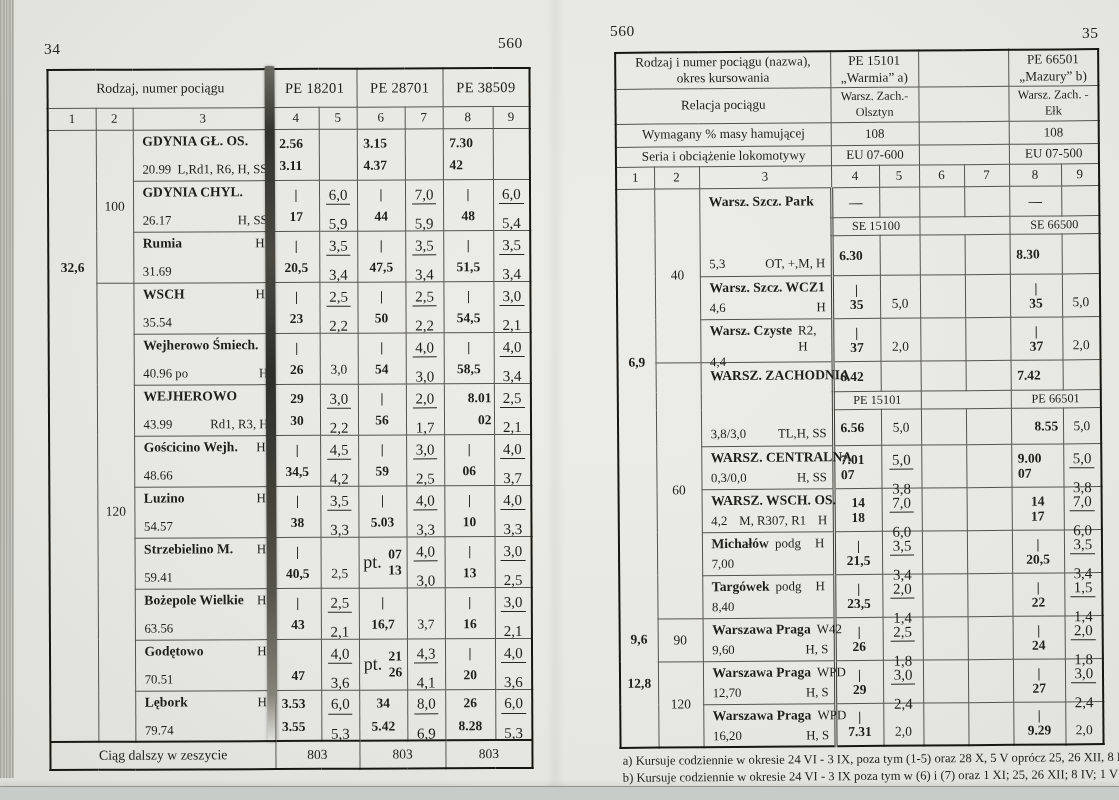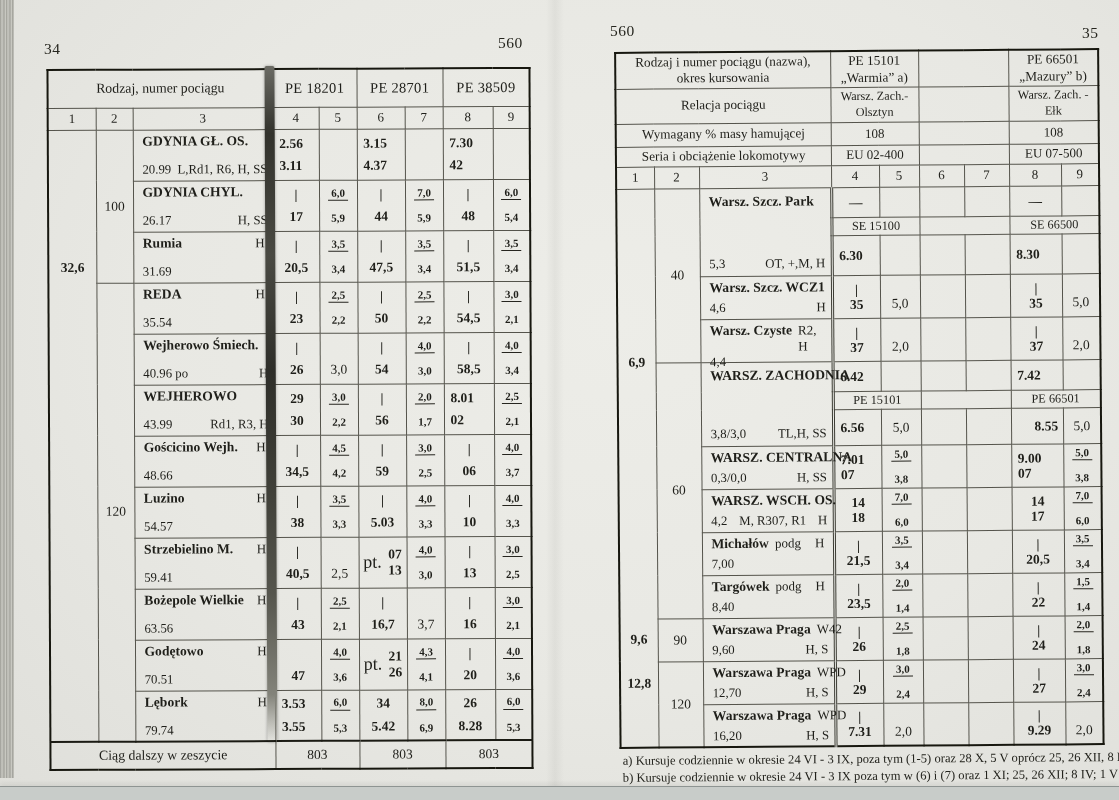--- a/index.html
+++ b/index.html
@@ -54,21 +54,21 @@
   .stn{display:flex;flex-direction:column;justify-content:space-between;padding:3px 5px 2px 9px;box-sizing:content-box;}
   .l1{display:flex;align-items:baseline;gap:6px;font-size:13.6px;text-align:left;}
   .nm{font-weight:bold;white-space:nowrap;}
   .tg{font-size:13px;}
   .tg2{margin-left:auto;font-size:13px;padding-right:3px;}
   .l2{display:flex;justify-content:space-between;font-size:12.8px;text-align:left;}
   .l2 .only{margin-right:auto;}
   
   .vc{display:flex;flex-direction:column;justify-content:space-between;align-items:center;padding:3px 2px;box-sizing:border-box;font-size:13.5px;line-height:1.12;}
   td.bold .vc{font-weight:bold;}
-  .vc.frac{justify-content:center;font-size:11px;font-weight:bold;}
+  .vc.frac{font-size:15px;font-weight:normal;}
   .frac .tv{border-bottom:1.2px solid #26251f;padding:0 3px 1px;}
   .frac .bv{padding-top:11px;}
   .vc.single{justify-content:center;}
   .vc.aleft{align-items:flex-start;padding-left:6px;}
   .vc.prew{flex-direction:row;justify-content:flex-start;align-items:center;gap:4px;padding-left:4px;}
   .prelbl{font-weight:normal;font-size:18px;}
   .stack{display:flex;flex-direction:column;align-items:center;line-height:1.12;flex:1;}
   .bandc{font-weight:bold;font-size:12.3px;}
   tr.footer td{border-top:2px solid #1b1b14;}
   .footL{text-align:left;padding:2px 9px;font-size:13.8px;}
@@ -256,21 +256,21 @@
                 <span class="tv">3,5</span>
                 <span class="bv">3,4</span>
               </div>
             </td>
           </tr>
           <tr style="height: 51px;">
             <td class="c2" rowspan="9">120</td>
             <td class="stc">
               <div class="stn" style="height: 44px;">
                 <div class="l1">
-                  <span class="nm">REDA</span>
+                  <span class="nm">WSCH</span>
                   <span class="tg2">H</span>
                 </div>
                 <div class="l2">
                   <span class="only">35.54</span>
                 </div>
               </div>
             </td>
             <td class="vcell bold">
               <div class="vc" style="height: 44px;">
                 <span class="tv">|</span>
@@ -387,21 +387,21 @@
                 <span class="bv">56</span>
               </div>
             </td>
             <td class="vcell">
               <div class="vc frac" style="height: 44px;">
                 <span class="tv">2,0</span>
                 <span class="bv">1,7</span>
               </div>
             </td>
             <td class="vcell bold">
-              <div class="vc aleft" style="height: 44px;">
+              <div class="vc aleft" style="height: 44px; align-items: flex-end;">
                 <span class="tv">8.01</span>
                 <span class="bv">02</span>
               </div>
             </td>
             <td class="vcell">
               <div class="vc frac" style="height: 44px;">
                 <span class="tv">2,5</span>
                 <span class="bv">2,1</span>
               </div>
             </td>
@@ -749,21 +749,21 @@
 Ełk</th>
           </tr>
           <tr style="height: 23px;">
             <th class="rh-label" colspan="3">Wymagany % masy hamującej</th>
             <th class="rh-val" colspan="2">108</th>
             <th colspan="2"></th>
             <th class="rh-val" colspan="2">108</th>
           </tr>
           <tr style="height: 20px;">
             <th class="rh-label" colspan="3">Seria i obciążenie lokomotywy</th>
-            <th class="rh-val" colspan="2">EU 02-400</th>
+            <th class="rh-val" colspan="2">EU 07-600</th>
             <th colspan="2"></th>
             <th class="rh-val" colspan="2">EU 07-500</th>
           </tr>
           <tr style="height: 22px;">
             <th class="hnum">1</th>
             <th class="hnum">2</th>
             <th class="hnum stc">3</th>
             <th class="hnum">4</th>
             <th class="hnum">5</th>
             <th class="hnum">6</th>

